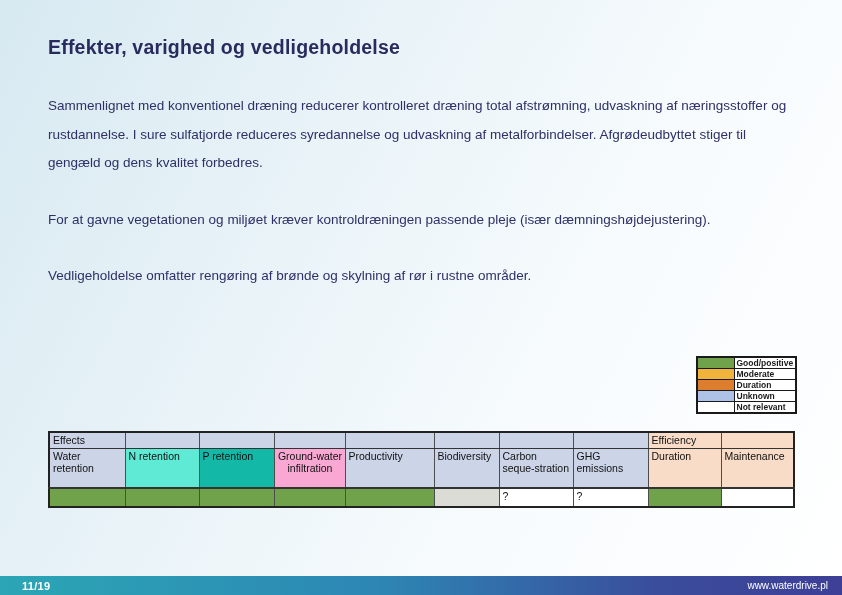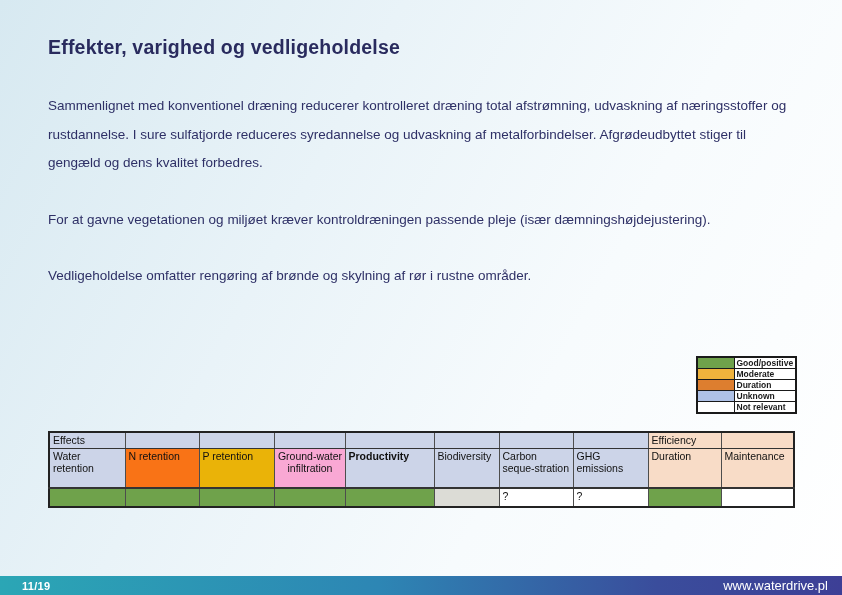--- a/index.html
+++ b/index.html
@@ -87,21 +87,21 @@
     width: 842px;
     height: 19px;
     display: flex;
     align-items: center;
     justify-content: space-between;
     padding: 0 14px 0 22px;
     background: linear-gradient(90deg, #2ba6b5 0%, #2d86b4 45%, #3a4d9c 78%, #3d3f96 100%);
     color: #ffffff;
   }
   .footer .page-num { font-size: 11px; font-weight: bold; letter-spacing: 0.3px; }
-  .footer .site-url { font-size: 13px; }
+  .footer .site-url { font-size: 10px; }
 </style>
 </head>
 <body>
 
 <div class="slide">
 
   <h1 class="slide-title">Effekter, varighed og vedligeholdelse</h1>
 
   <div class="body-text">
     <p>Sammenlignet med konventionel dræning reducerer kontrolleret dræning total afstrømning, udvaskning af næringsstoffer og rustdannelse. I sure sulfatjorde reduceres syredannelse og udvaskning af metalforbindelser. Afgrødeudbyttet stiger til gengæld og dens kvalitet forbedres.</p>
@@ -155,24 +155,24 @@
         <td style="background-color: rgb(204, 212, 232);"></td>
         <td style="background-color: rgb(204, 212, 232);"></td>
         <td style="background-color: rgb(204, 212, 232);"></td>
         <td style="background-color: rgb(204, 212, 232);"></td>
         <td style="background-color: rgb(204, 212, 232);"></td>
         <td style="background-color: rgb(248, 220, 199);">Efficiency</td>
         <td style="background-color: rgb(248, 220, 199);"></td>
       </tr>
       <tr class="row-headers">
         <td style="background-color: rgb(204, 212, 232);">Water retention</td>
-        <td style="background-color: #f97316;">N retention</td>
-        <td style="background-color: #eab308;">P retention</td>
+        <td style="background-color: #5eead4;">N retention</td>
+        <td style="background-color: #14b8a6;">P retention</td>
         <td style="background-color: #f9a8d4; text-align: center;">Ground-water infiltration</td>
-        <td style="background-color: rgb(204, 212, 232); font-weight: bold;">Productivity</td>
+        <td style="background-color: rgb(204, 212, 232);">Productivity</td>
         <td style="background-color: rgb(204, 212, 232);">Biodiversity</td>
         <td style="background-color: rgb(204, 212, 232);">Carbon seque-stration</td>
         <td style="background-color: rgb(204, 212, 232);">GHG emissions</td>
         <td style="background-color: rgb(248, 220, 199);">Duration</td>
         <td style="background-color: rgb(248, 220, 199);">Maintenance</td>
       </tr>
       <tr class="row-values">
         <td style="background-color: rgb(111, 162, 75);"></td>
         <td style="background-color: rgb(111, 162, 75);"></td>
         <td style="background-color: rgb(111, 162, 75);"></td>

